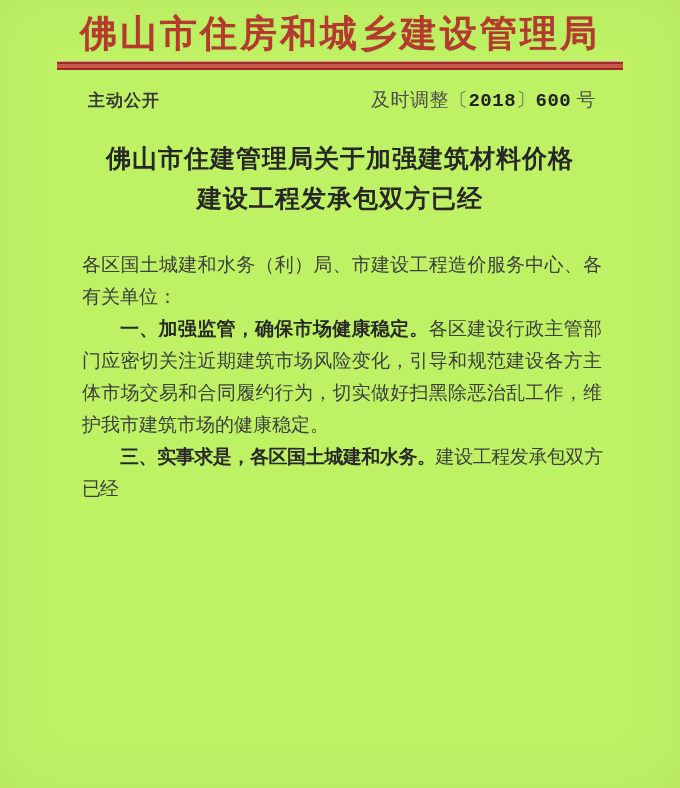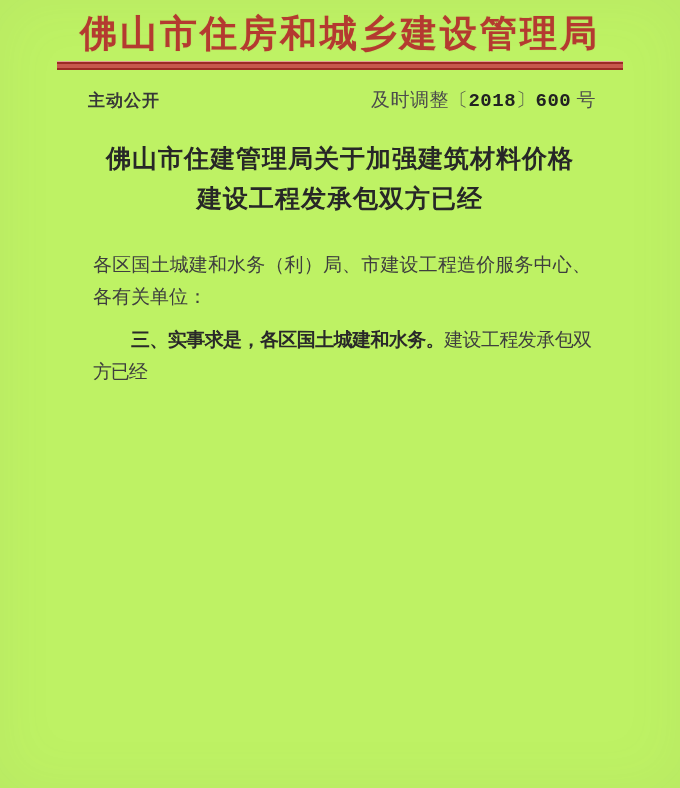--- a/index.html
+++ b/index.html
@@ -76,21 +76,21 @@
   }
   
   .doc-body {
     margin: 30px 78px 0 82px;
     font-size: 19px;
     line-height: 32px;
     color: #3e3e3e;
     text-align: justify;
   }
   .doc-body p {
-    margin: 11px;
+    margin: 0;
     padding: 0;
   }
   .para-indent {
     text-indent: 2em;
   }
   .section-lead {
     font-weight: 700;
     color: #292929;
   }
   .bold-num {
@@ -120,20 +120,23 @@
   <h1 class="doc-title">
     <span>佛山市住建管理局关于加强建筑材料价格</span><br>
     <span>建设工程发承包双方已经</span>
   </h1>
 
   <div class="doc-body">
 
     <p class="salutation">各区国土城建和水务（利）局、市建设工程造价服务中心、各有关单位：</p>
 
 
+    <p class="para-indent">
+      <span class="section-lead">一、加强监管，确保市场健康稳定。</span><span>各区建设行政主管部门应密切关注近期建筑市场风险变化，引导和规范建设各方主体市场交易和合同履约行为，切实做好扫黑除恶治乱工作，维护我市建筑市场的健康稳定。</span>
+    </p>
 
 
     <p class="para-indent tight">
       <span class="section-lead">三、实事求是，各区国土城建和水务。</span><span>建设工程发承包双方已经</span>
     </p>
 
   </div>
 </div>
 
 </body></html>

